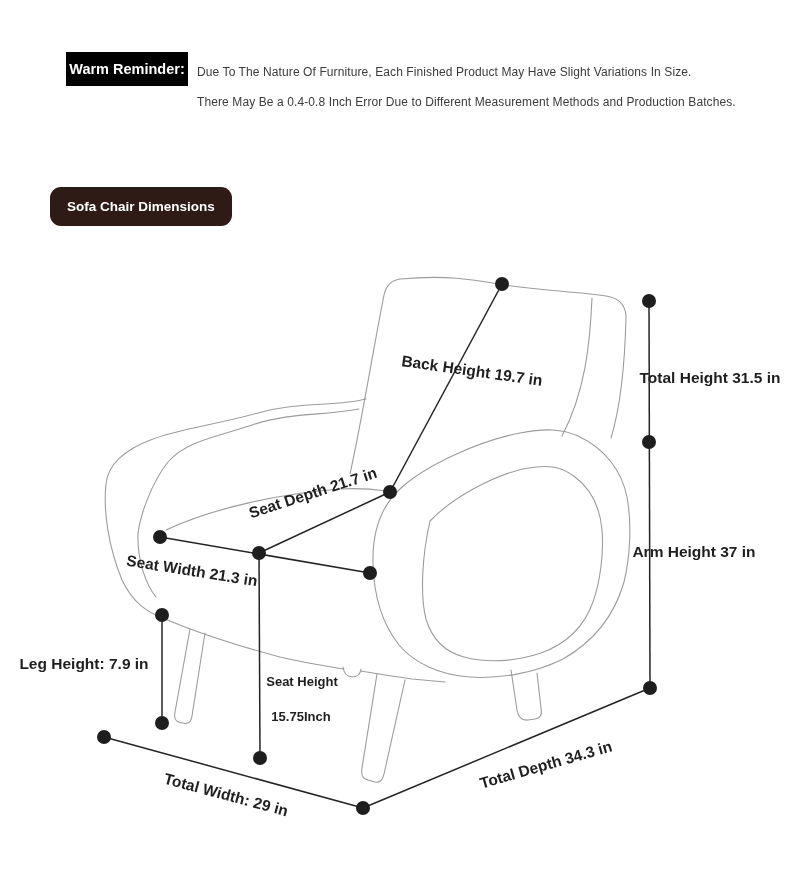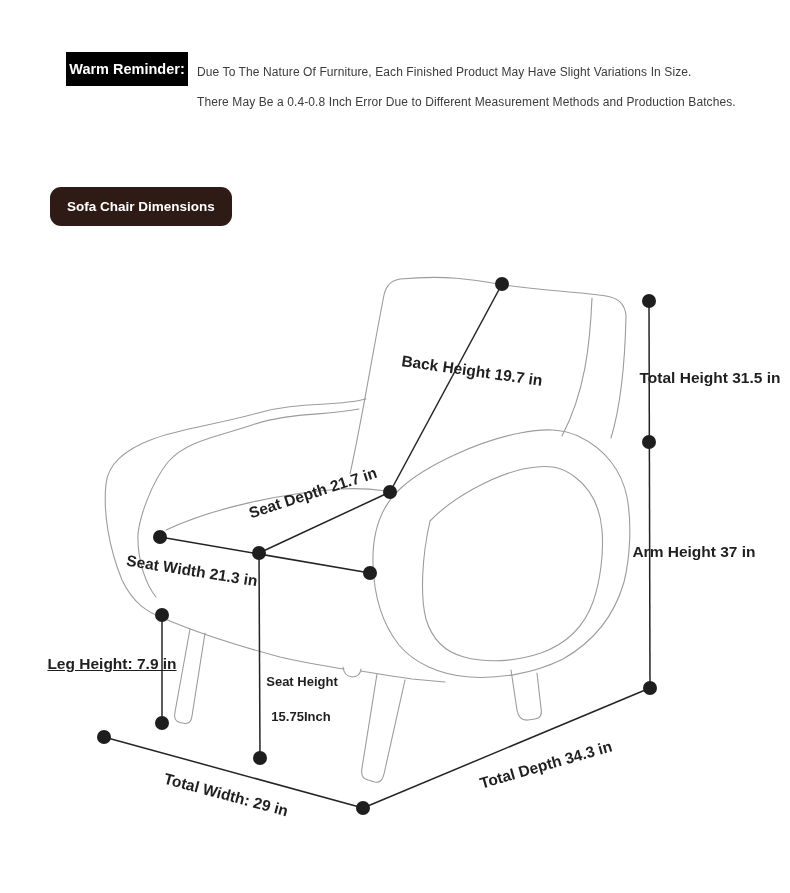--- a/index.html
+++ b/index.html
@@ -31,21 +31,21 @@
   .dim-label{
     position:absolute;color:#1f1f1f;font-weight:bold;font-size:15.5px;
     white-space:nowrap;transform-origin:center;
   }
   .dim-label.small{font-size:13px;}
   .lb-back-height {left:472px;top:371px;transform:translate(-50%,-50%) rotate(8deg);}
   .lb-total-height{left:685px;top:378px;transform:translate(-50%,-50%);margin-left:25px;}
   .lb-seat-depth  {left:313px;top:493px;transform:translate(-50%,-50%) rotate(-18deg);}
   .lb-seat-width  {left:192px;top:571px;transform:translate(-50%,-50%) rotate(9deg);}
   .lb-arm-height  {left:694px;top:552px;transform:translate(-50%,-50%);}
-  .lb-leg-height  {left:112px; top:664px;transform:translate(-50%,-50%);text-decoration:underline;}
+  .lb-leg-height  {left:84px; top:664px;transform:translate(-50%,-50%);}
   .lb-seat-height-title{left:302px;top:681px;transform:translate(-50%,-50%);}
   .lb-seat-height-value{left:301px;top:716px;transform:translate(-50%,-50%);}
   .lb-total-width {left:226px;top:795px;transform:translate(-50%,-50%) rotate(15deg);}
   .lb-total-depth {left:546px;top:765px;transform:translate(-50%,-50%) rotate(-16deg);}
 </style>
 </head>
 <body>
 
 <div class="canvas">
 

